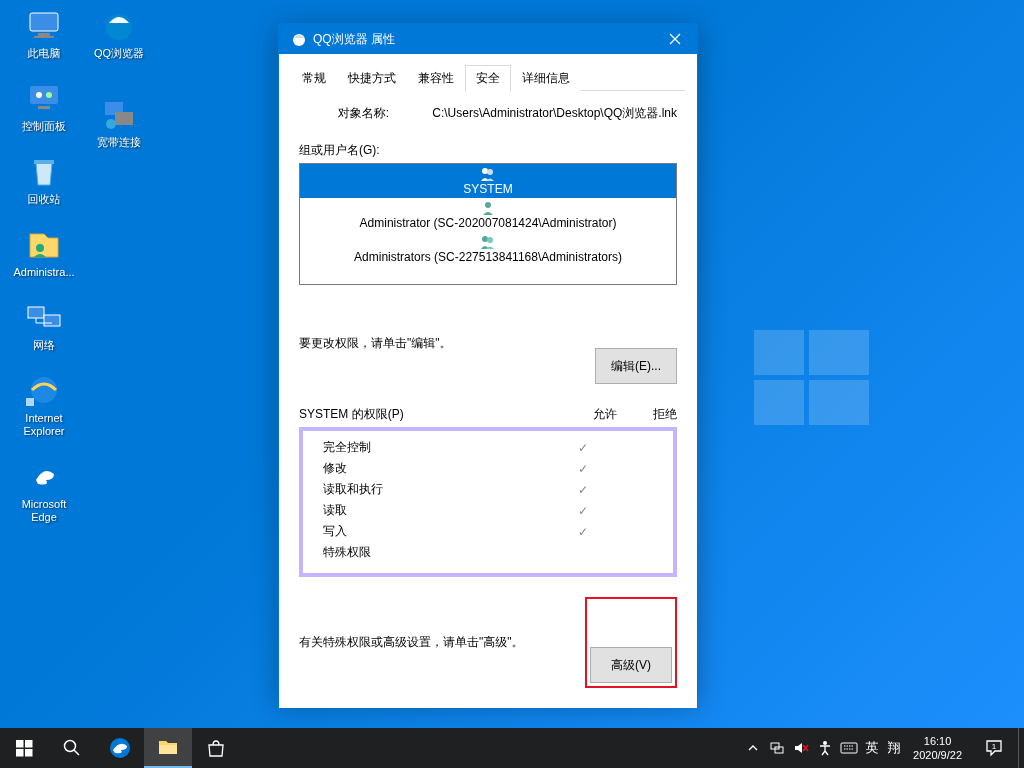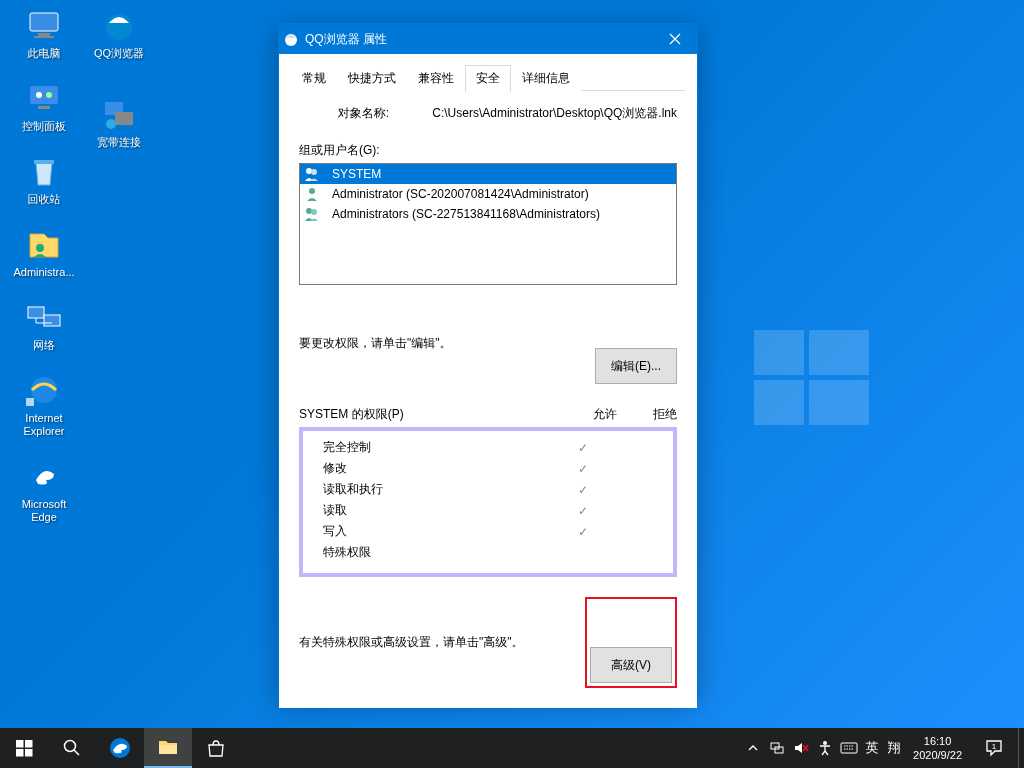--- a/index.html
+++ b/index.html
@@ -11,38 +11,38 @@
 
 
 .desktop-icons { position: absolute; top: 5px; left: 10px; display: flex; flex-direction: column; gap: 18px; }
 .desktop-icon { width: 68px; display: flex; flex-direction: column; align-items: center; cursor: pointer; }
 .desktop-icon .ico { width: 40px; height: 40px; display: flex; align-items: center; justify-content: center; }
 .desktop-icon .lbl { color: #fff; font-size: 11px; text-align: center; text-shadow: 1px 1px 2px rgba(0,0,0,0.6); margin-top: 2px; line-height: 13px; }
 .icon-col2 { position: absolute; top: 5px; left: 85px; display: flex; flex-direction: column; gap: 34px; }
 
 
 .dialog { position: absolute; left: 278px; top: 23px; width: 420px; height: 678px; background: #fff; border: 1px solid #0078d7; box-shadow: 0 5px 25px rgba(0,0,0,0.3); }
-.titlebar { height: 30px; background: #0078d7; color: #fff; display: flex; align-items: center; padding-left: 4px; font-size: 12px; }
+.titlebar { height: 30px; background: #0078d7; color: #fff; display: flex; align-items: center; padding-left: 12px; font-size: 12px; }
 .titlebar .tico { width:16px; height:16px; margin-right:6px; }
 .titlebar .close { margin-left: auto; width: 45px; height: 30px; display: flex; align-items: center; justify-content: center; cursor: pointer; }
 
 .dlg-body { padding: 10px 12px 12px 12px; font-size: 12px; background:#fff; }
 .tabs { display: flex; border-bottom: none; position: relative; }
 .tab { padding: 4px 10px; font-size: 12px; border: 1px solid transparent; cursor: pointer; position: relative; top:1px; background:#fff; }
 .tab.active { border: 1px solid #d9d9d9; border-bottom: 1px solid #fff; }
 .tab-underline { border-bottom: 1px solid #d9d9d9; margin-top:-1px; }
 
 .content { padding: 14px 8px 8px 8px; }
 .row { display: flex; margin-bottom: 12px; text-align: right; }
 .row .label { width: 90px; }
 .row .value { flex: 1; }
 
 .group-label { margin-top: 20px; }
 .listbox { border: 1px solid #7a7a7a; height: 122px; margin-top: 4px; overflow: hidden; background:#fff; }
-.listitem { display: flex; align-items: center; padding: 2px 4px; gap: 12px; }
+.listitem { display: flex; align-items: center; padding: 2px 4px; gap: 0; flex-direction: column; }
 .listitem.selected { background: #0078d7; color: #fff; }
 .usericon { width:16px; height:16px; flex-shrink:0; }
 
 .edit-row { display: flex; align-items: center; margin-top: 18px; }
 .btn { min-width: 82px; height: 36px; background: #e1e1e1; border: 1px solid #adadad; font-size: 12px; cursor: pointer; padding: 0 10px; margin-top: 45px; }
 
 .perm-header { display: flex; margin-top: 22px; }
 .perm-header .c1 { flex: 1; }
 .perm-header .c2, .perm-header .c3 { width: 60px; text-align: right; }
 

